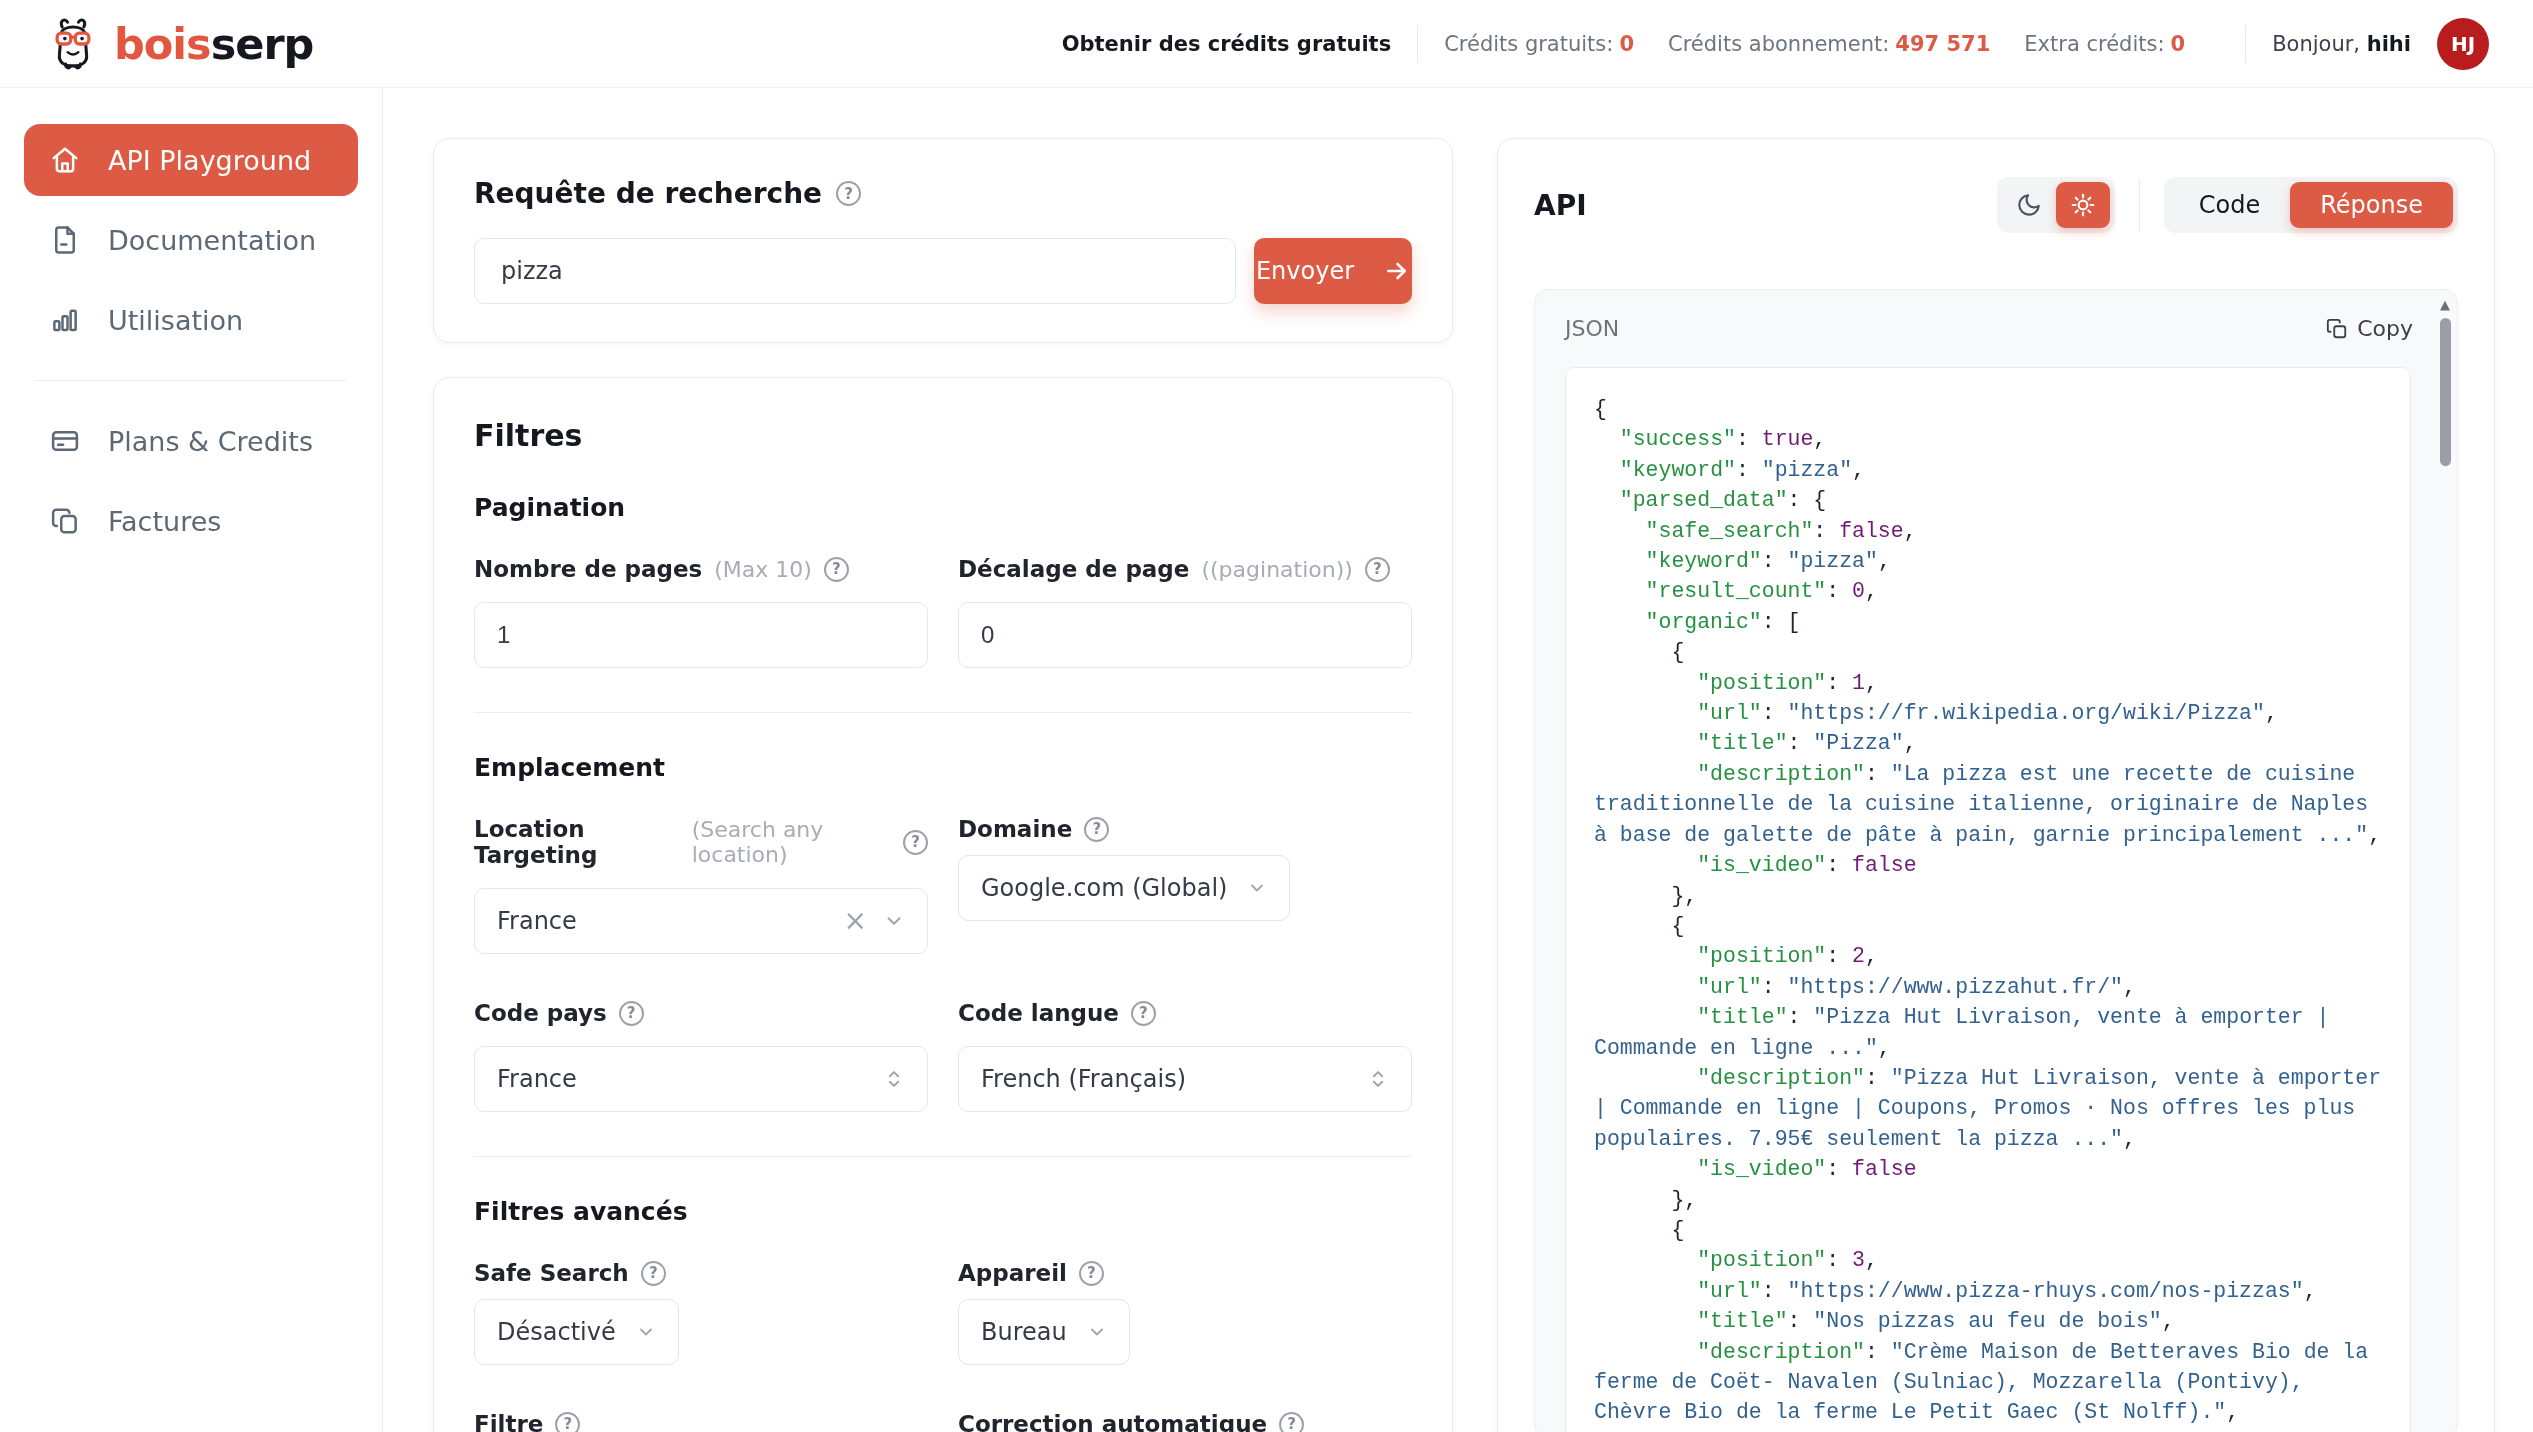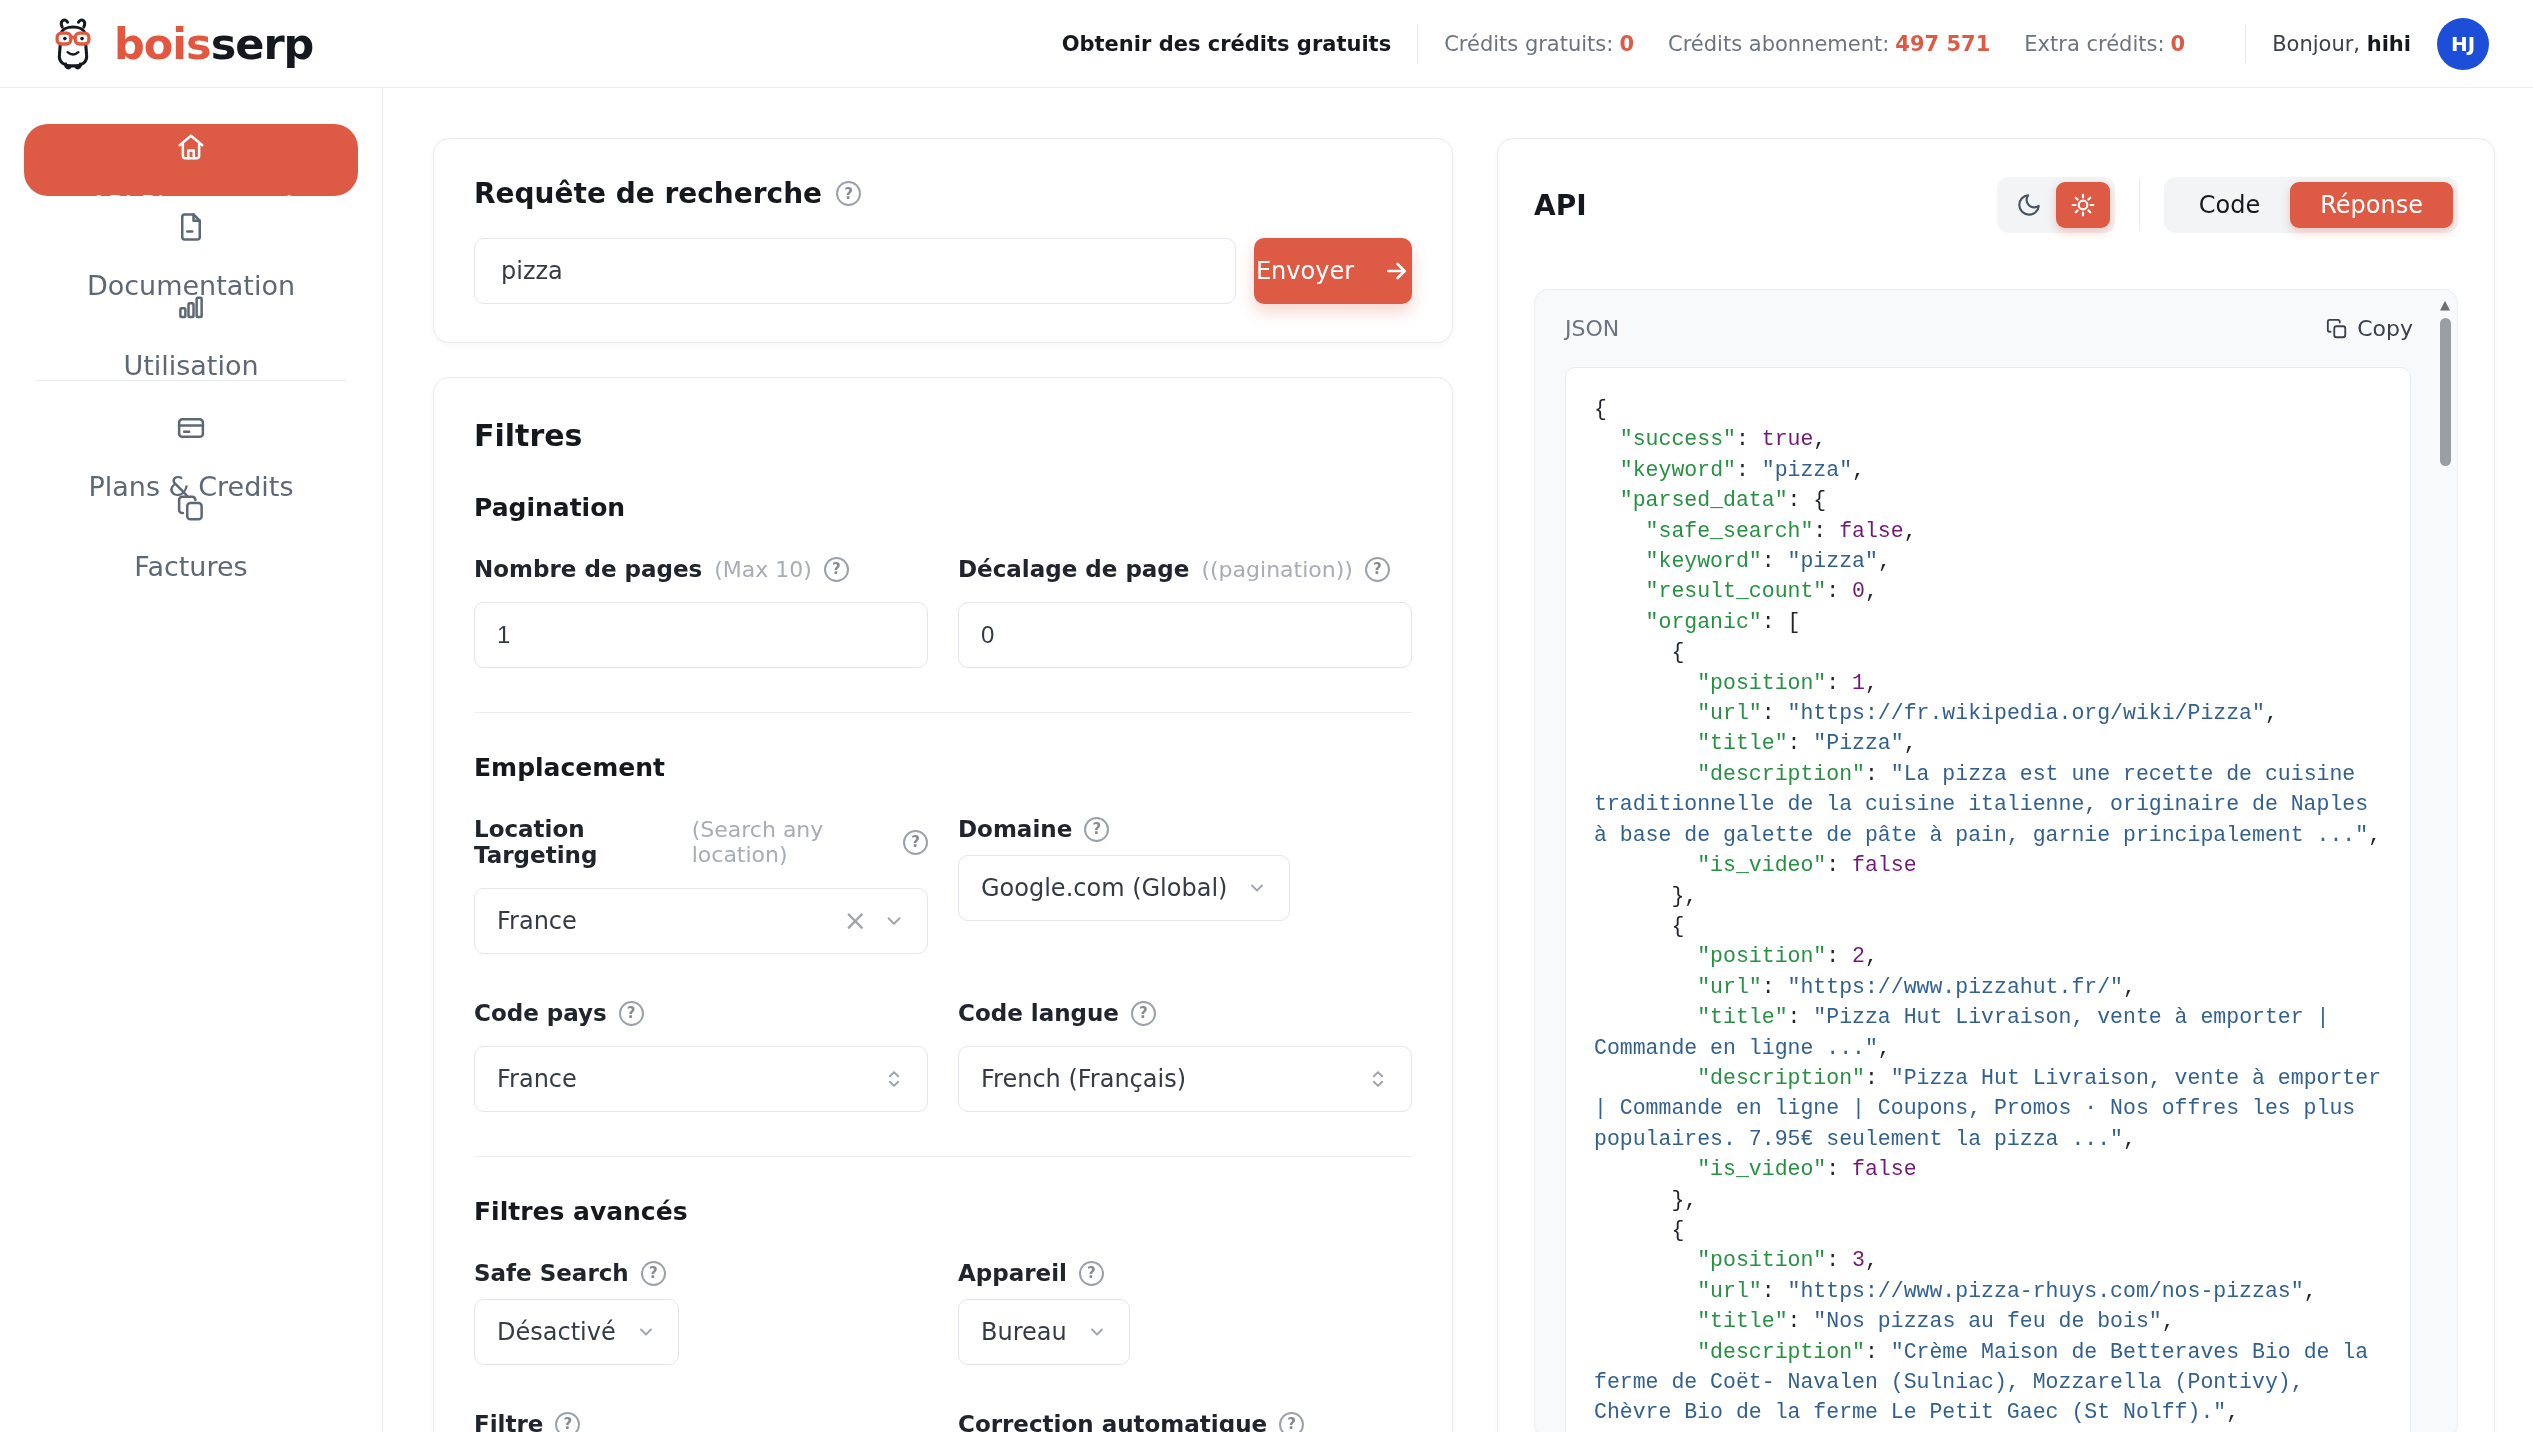--- a/index.html
+++ b/index.html
@@ -14,26 +14,26 @@
   .logo-crazy { color:#e2573f; }
   .logo-serp { color:#15181e; }
   .header-right { margin-left:auto; display:flex; align-items:center; font-size:21px; white-space:nowrap; }
   .free-credits { font-weight:bold; color:#15181e; cursor:pointer; text-decoration:none; }
   .vdiv { width:1px; height:38px; background:#e6e8eb; margin:0 26px; }
   .stat { color:#6c7480; margin-right:34px; }
   .stat:last-of-type { margin-right:0; }
   .stat b { color:#dd5b45; font-weight:bold; margin-left:6px; }
   .greeting { color:#3c424c; margin-right:10px; }
   .greeting b { color:#15181e; }
-  .avatar { width:52px; height:52px; border-radius:50%; background:#1d4ed8; color:#fff; display:flex; align-items:center; justify-content:center; font-size:20px; font-weight:bold; margin-left:16px; cursor:pointer; }
+  .avatar { width:52px; height:52px; border-radius:50%; background:#b91c1c; color:#fff; display:flex; align-items:center; justify-content:center; font-size:20px; font-weight:bold; margin-left:16px; cursor:pointer; }
 
   
   .body-row { display:flex; height:1344px; }
   .sidebar { width:383px; border-right:1px solid #eef0f3; padding:36px 24px; flex-shrink:0; }
-  .side-item { height:72px; border-radius:24px; display:flex; align-items:center; padding:8px 26px; gap:28px; font-size:27px; color:#5d6876; margin-bottom:8px; cursor:pointer;flex-direction:column; }
+  .side-item { height:72px; border-radius:16px; display:flex; align-items:center; padding:8px 26px; gap:28px; font-size:27px; color:#5d6876; margin-bottom:8px; cursor:pointer; }
   .side-item svg { flex-shrink:0; }
   .side-item.active { background:#dd5b45; color:#ffffff; }
   .side-divider { height:1px; background:#e8eaed; margin:24px 12px; }
 
   .main { flex:1; display:flex; padding:50px 38px 0 50px; gap:44px; overflow:hidden; }
   .col-form { width:1020px; flex-shrink:0; }
   .col-api { flex:1; min-width:0; }
 
   .card { background:#fff; border:1px solid #e9ebee; border-radius:16px; box-shadow:0 2px 6px rgba(20,24,40,.04); }
 

